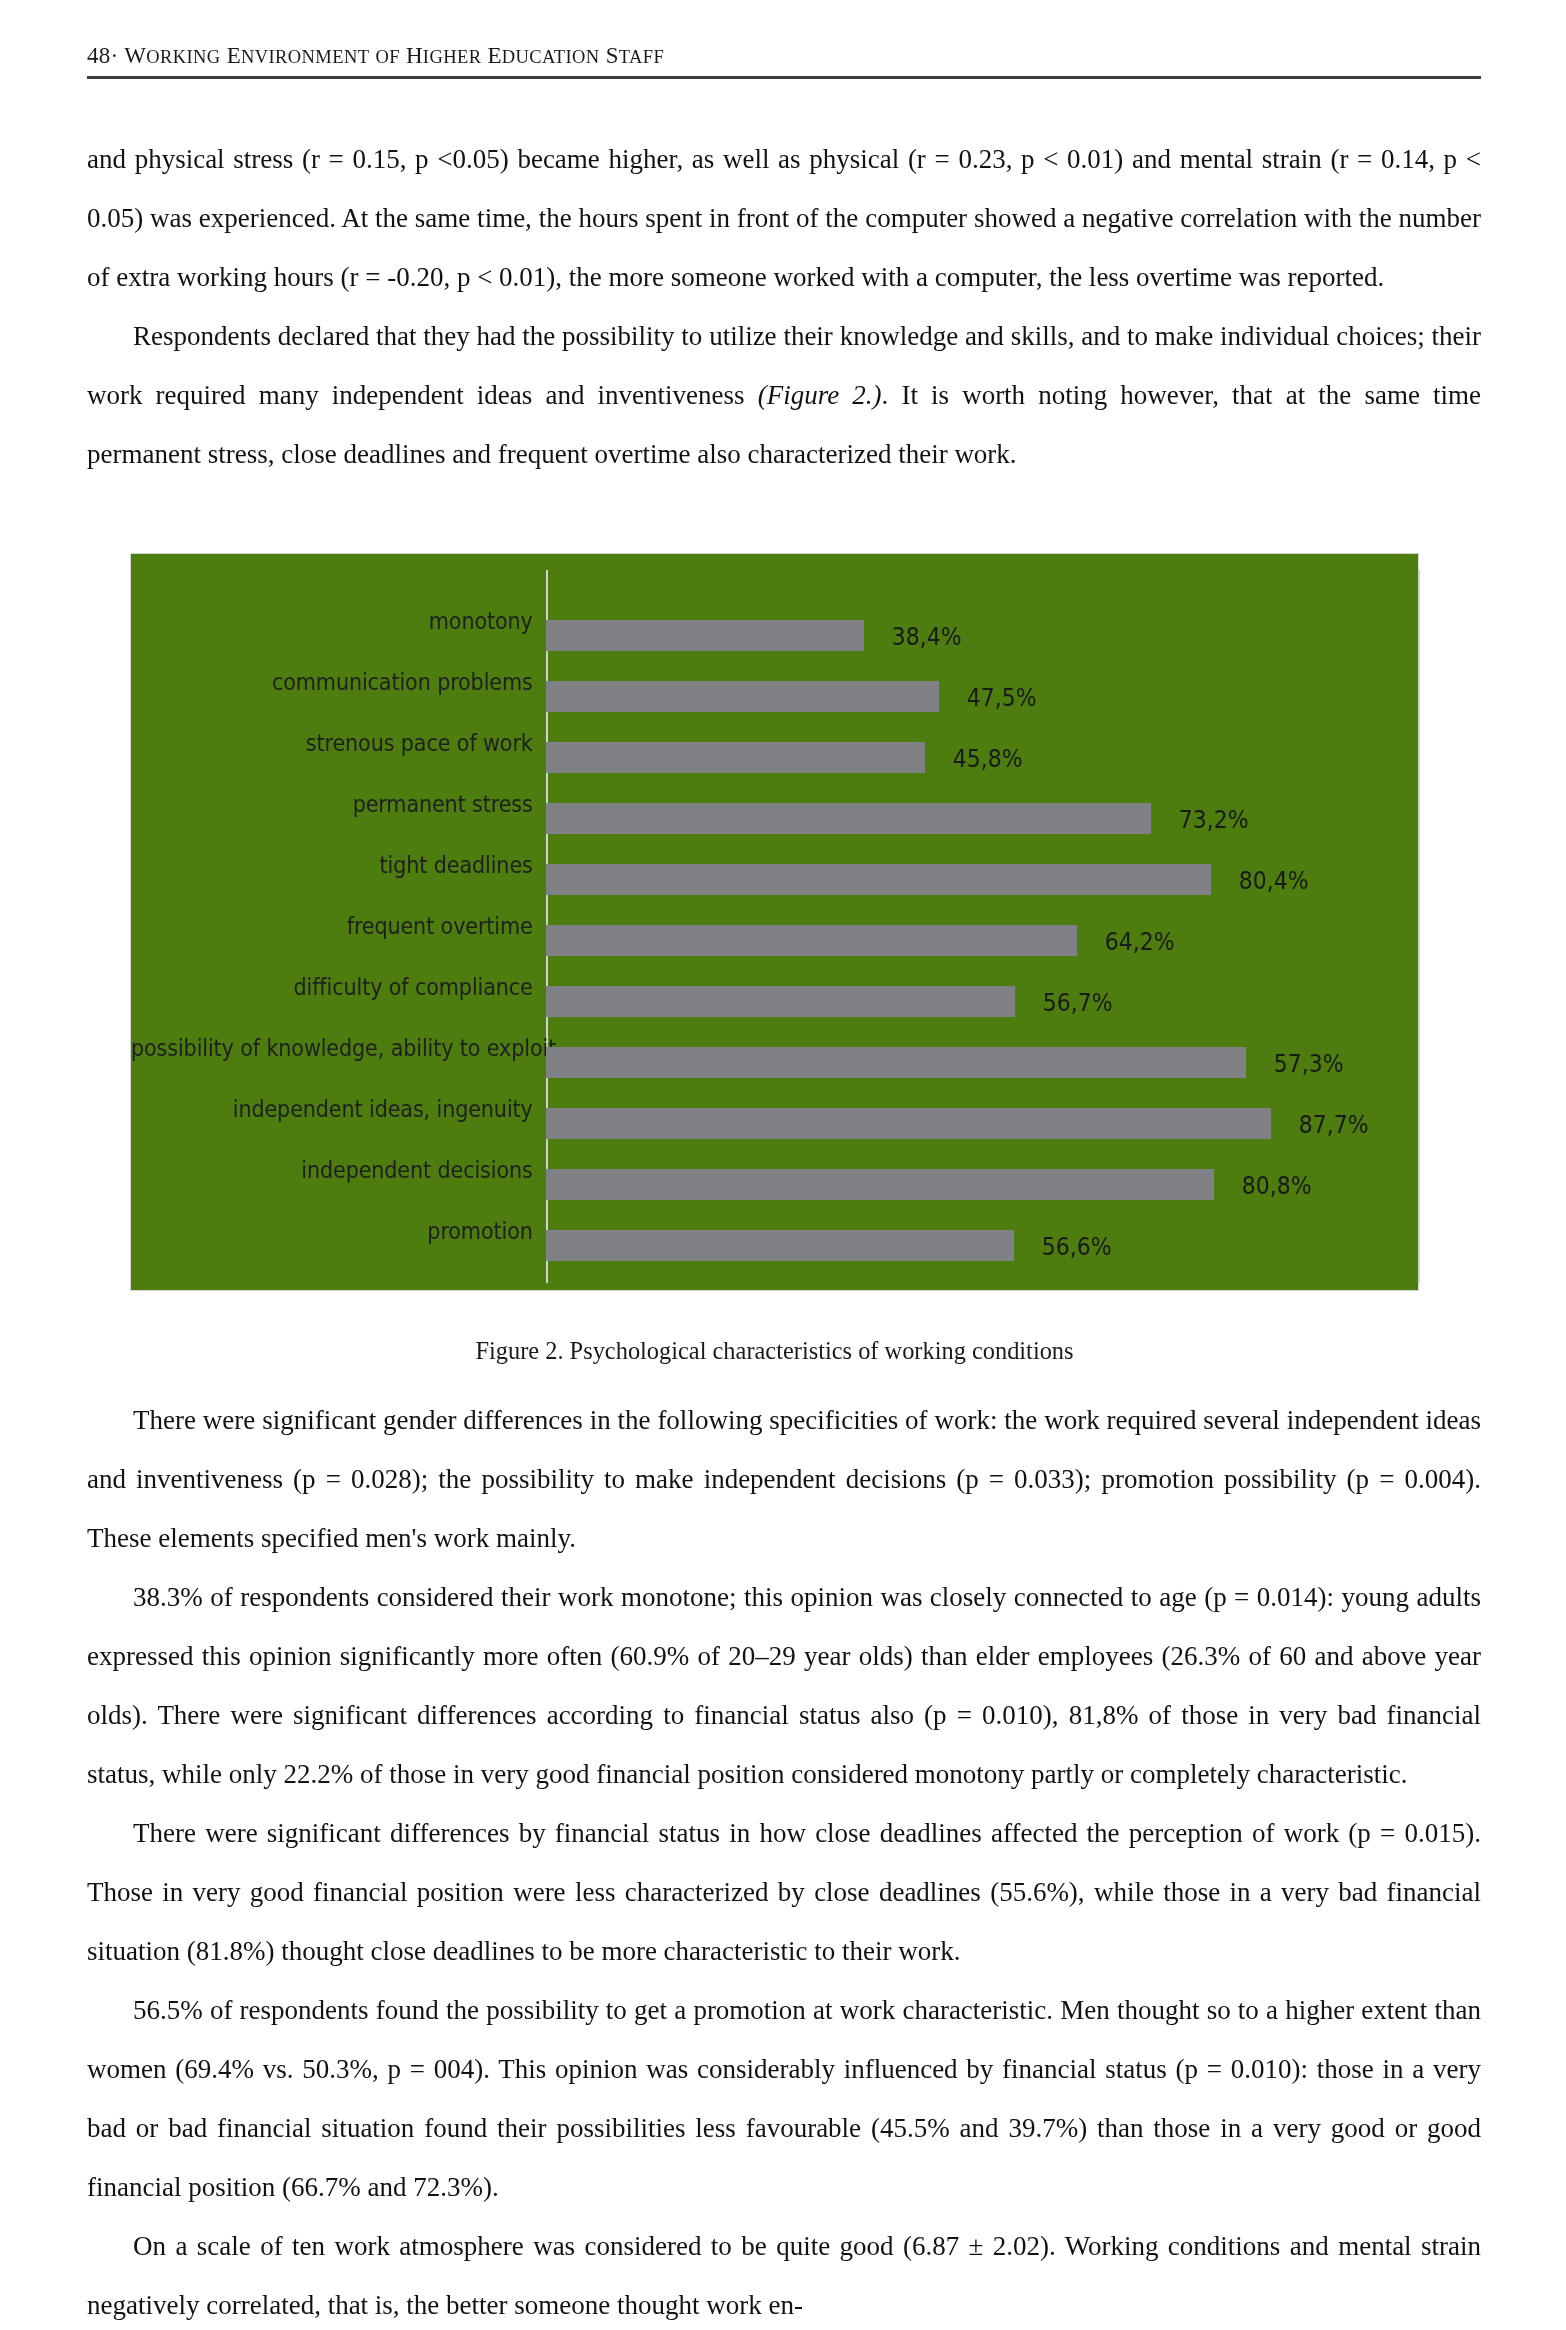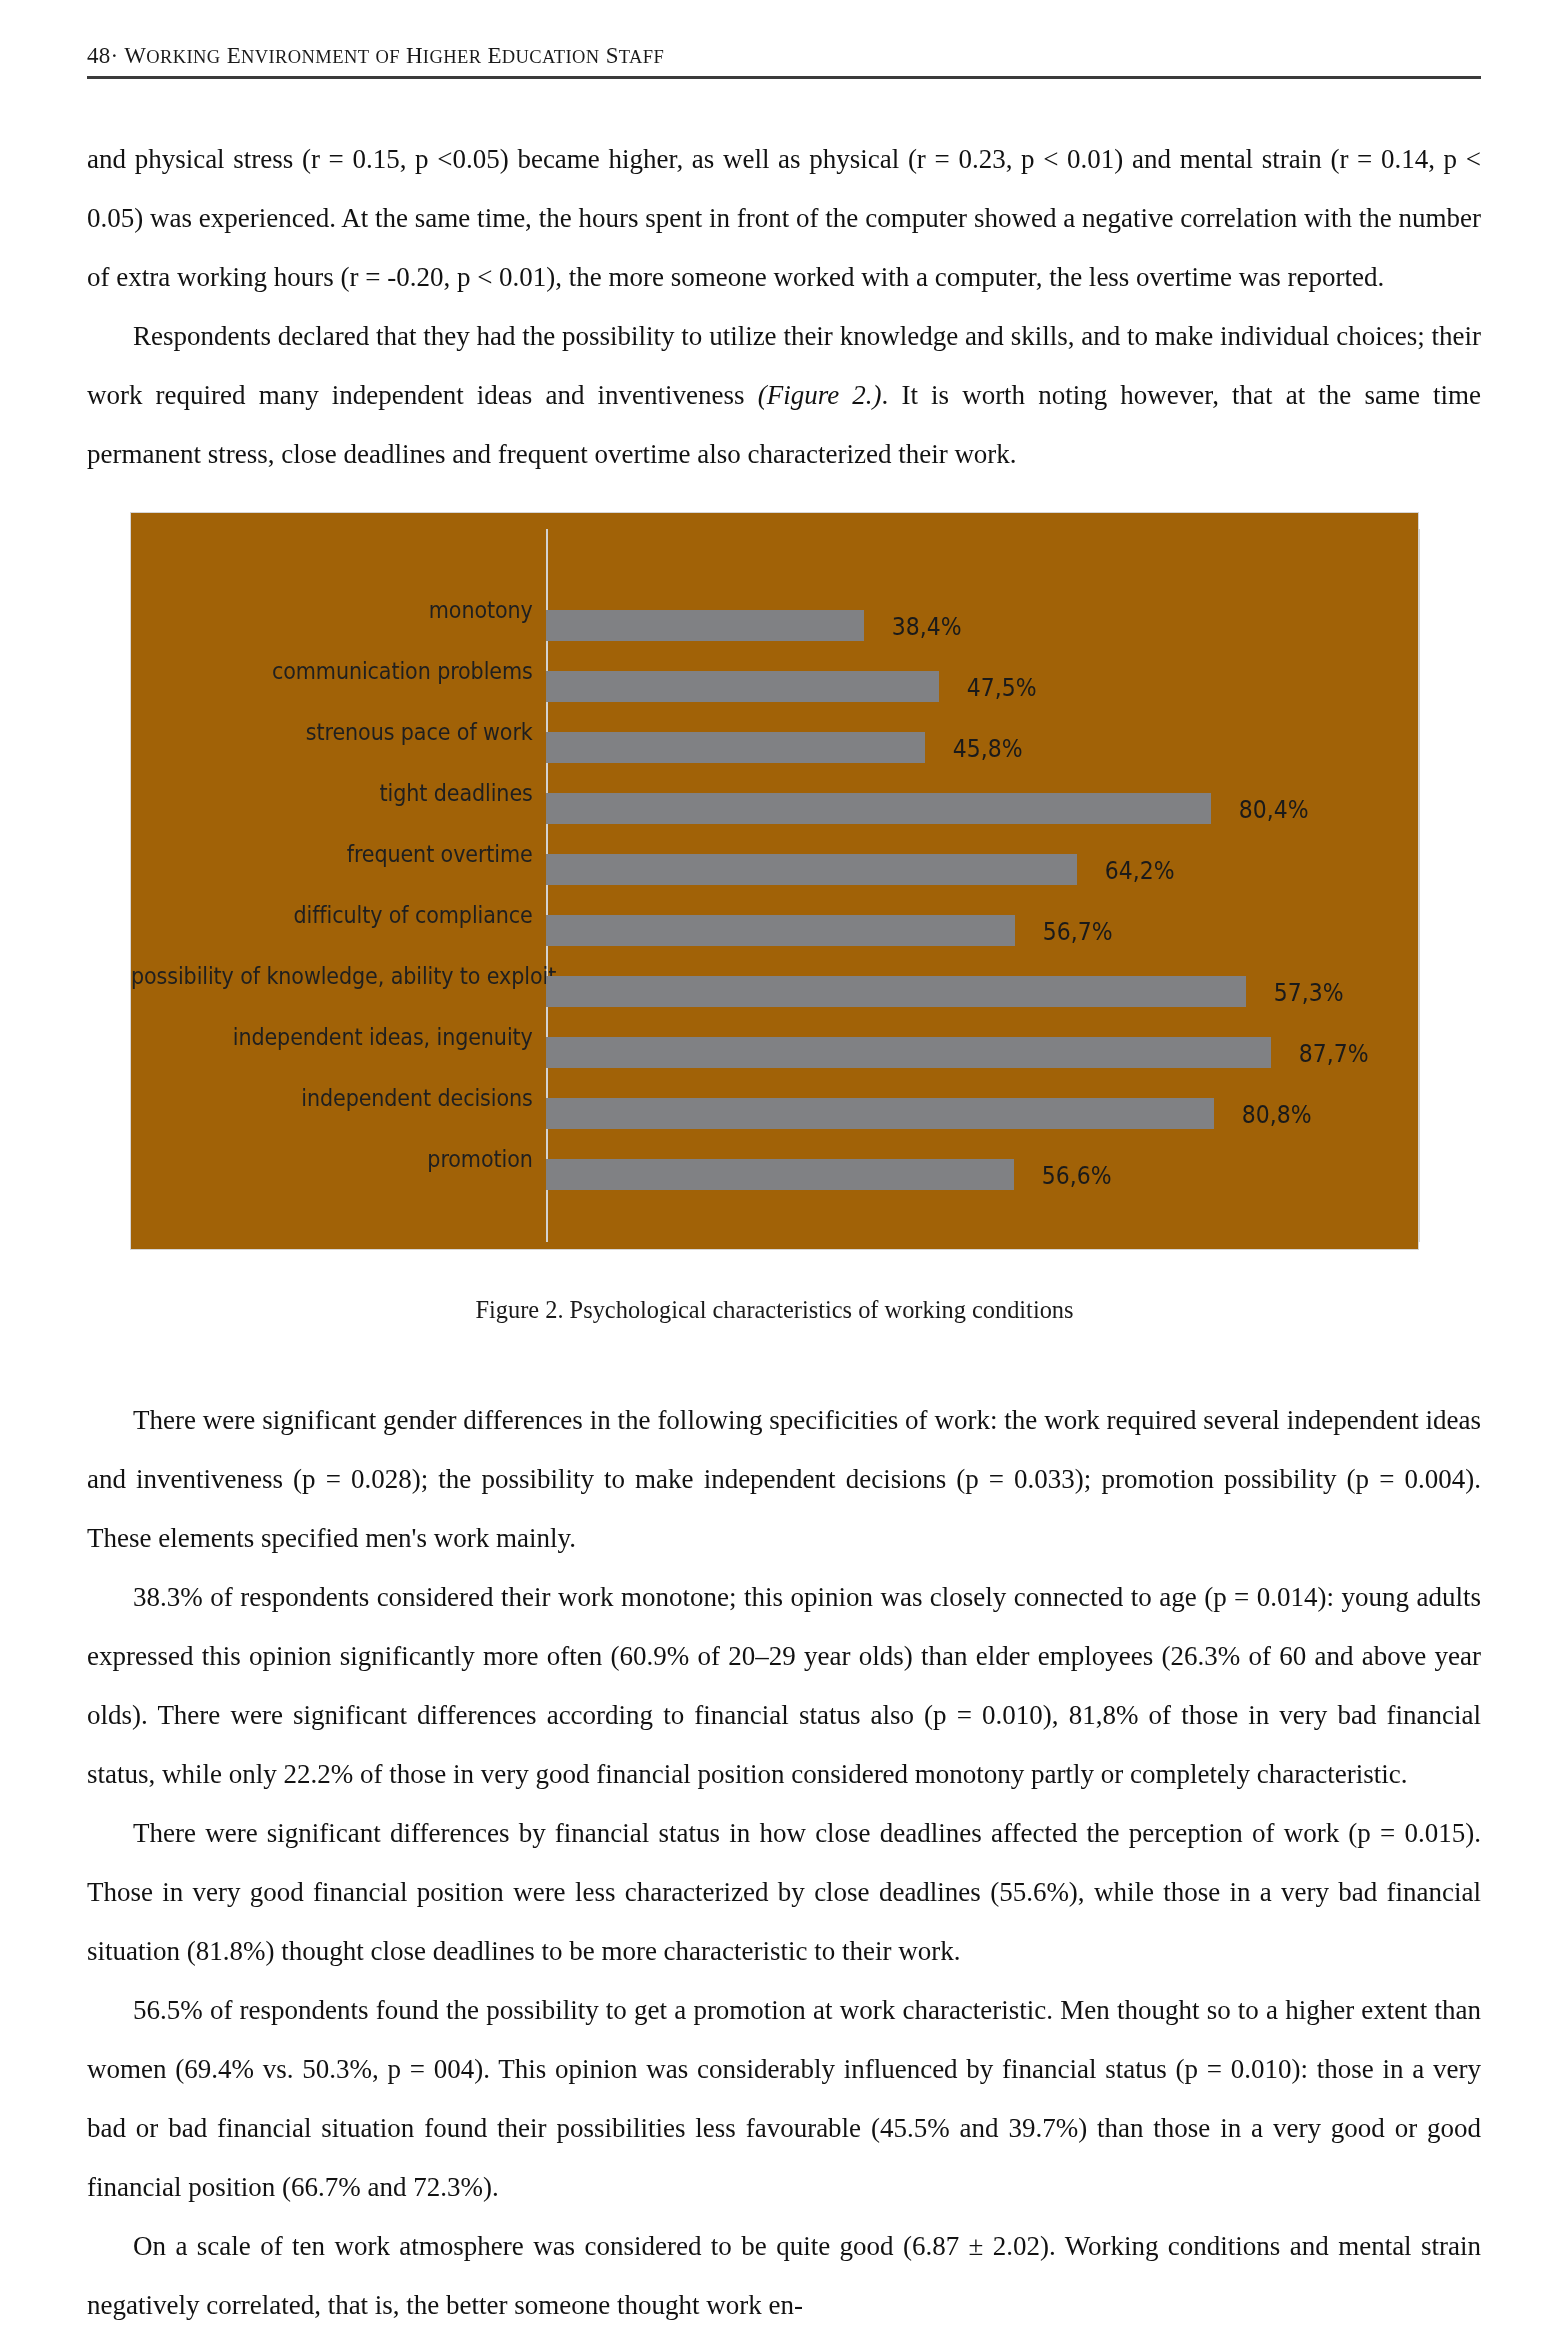--- a/index.html
+++ b/index.html
@@ -71,22 +71,23 @@
     position: absolute;
     left: 130px;
     top: 512px;
     width: 1289px;
   }
   .chart-frame {
     position: relative;
     width: 1289px;
     height: 738px;
     border: 1.5px solid #d6d6d6;
-    background: #a16207;
-    box-sizing: border-box;
+    background: #4d7c0f;
+    box-sizing: border-box;
+    margin-top: 41px;
   }
   .chart-inner {
     position: absolute;
     left: 0; top: 0; right: 0; bottom: 0;
     display: flex;
     flex-direction: column;
     justify-content: center;
     padding: 32.5px 0 25px 0;
     box-sizing: border-box;
   }
@@ -191,20 +192,27 @@
             </div>
           </div>
           <div class="bar-row">
             <div class="cat-label">strenous pace of work</div>
             <div class="bar-area">
               <div class="bar" style="width: 379px; background: rgb(128, 129, 132);"></div>
               <div class="bar-value">45,8%</div>
             </div>
           </div>
           <div class="bar-row">
+            <div class="cat-label">permanent stress</div>
+            <div class="bar-area">
+              <div class="bar" style="width: 605px; background: rgb(128, 129, 132);"></div>
+              <div class="bar-value">73,2%</div>
+            </div>
+          </div>
+          <div class="bar-row">
             <div class="cat-label">tight deadlines</div>
             <div class="bar-area">
               <div class="bar" style="width: 665px; background: rgb(128, 129, 132);"></div>
               <div class="bar-value">80,4%</div>
             </div>
           </div>
           <div class="bar-row">
             <div class="cat-label">frequent overtime</div>
             <div class="bar-area">
               <div class="bar" style="width: 531px; background: rgb(128, 129, 132);"></div>

